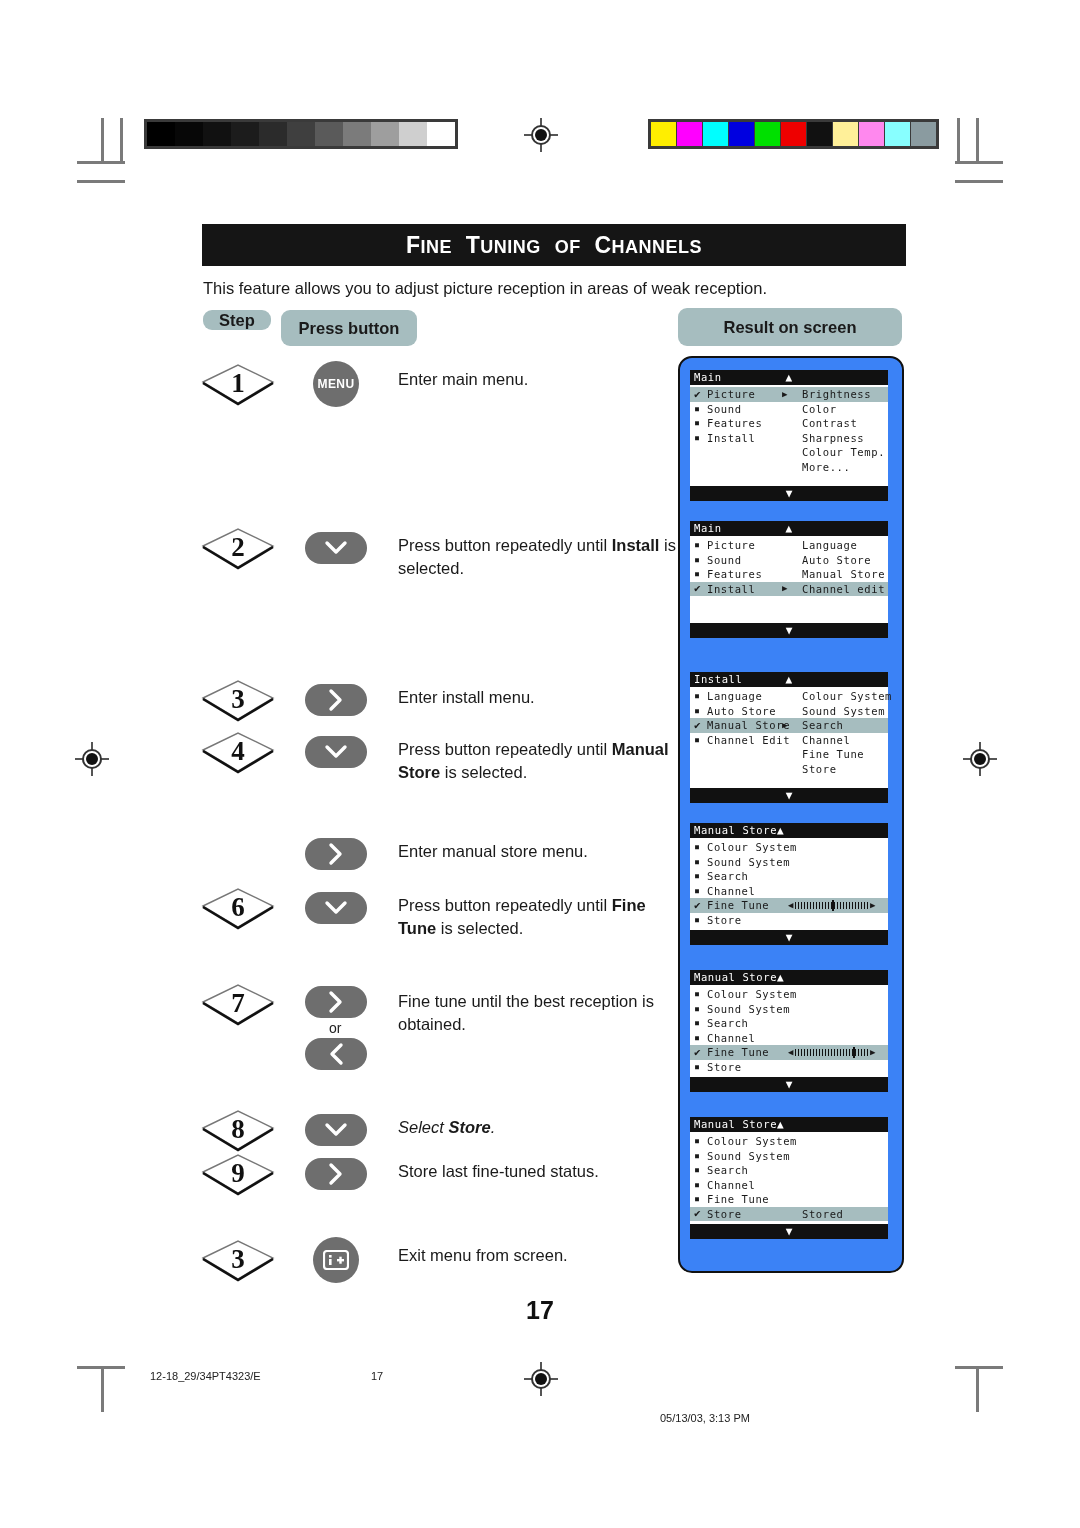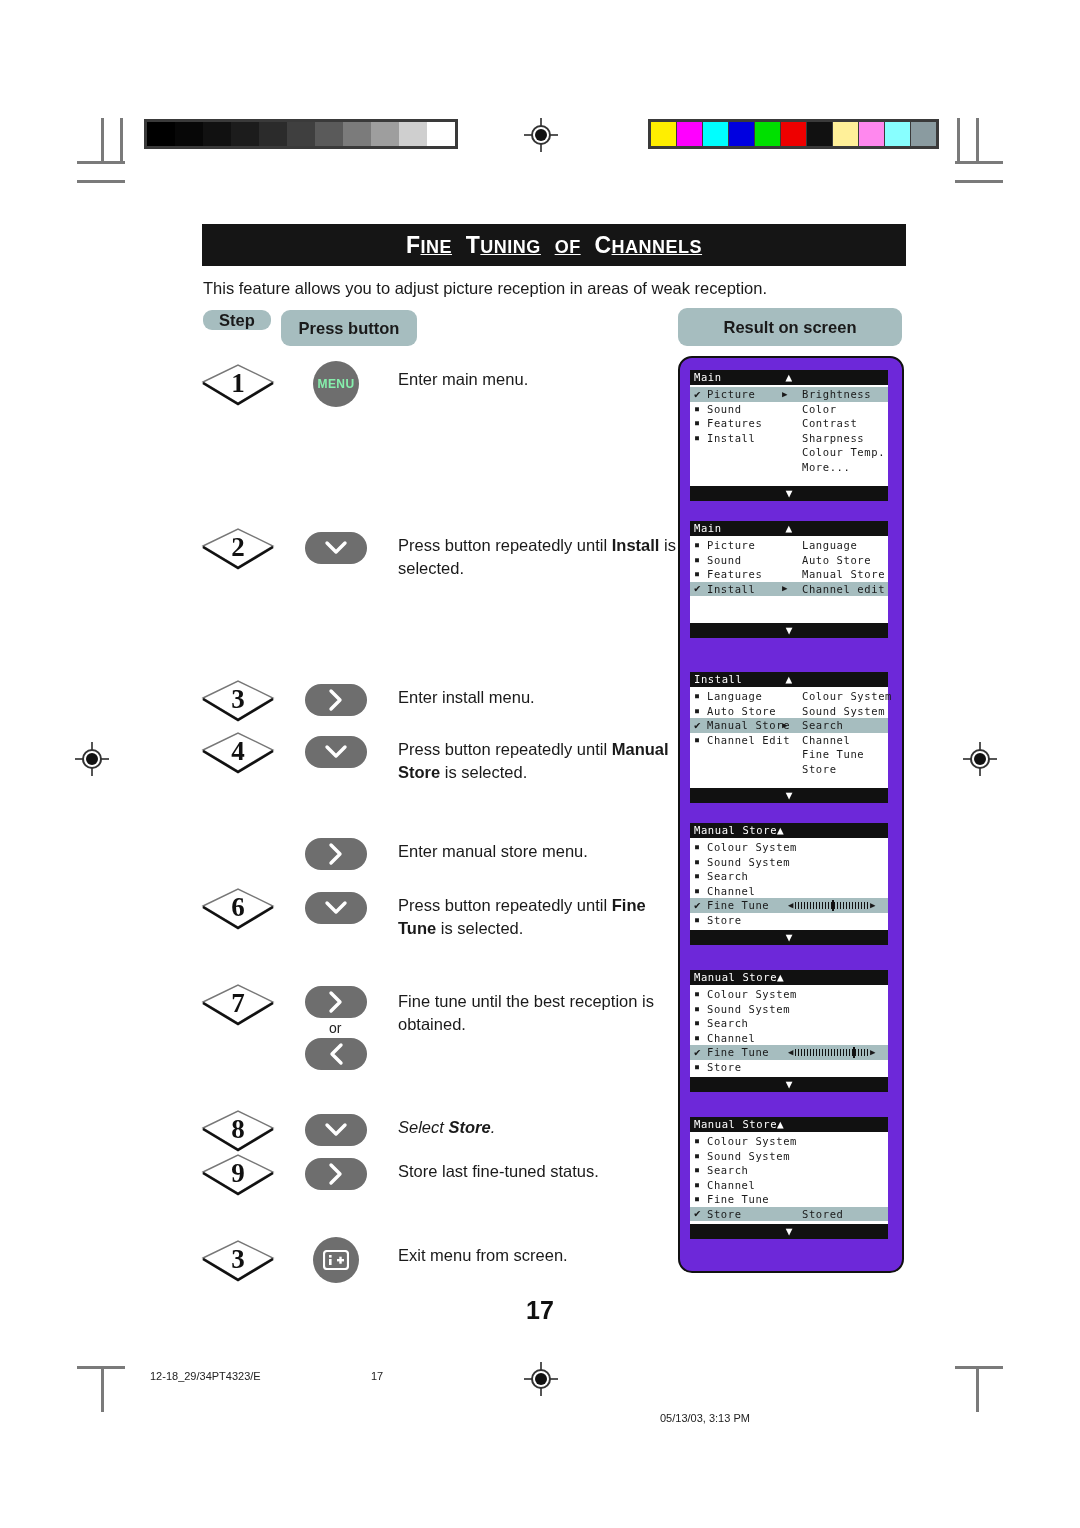--- a/index.html
+++ b/index.html
@@ -39,21 +39,21 @@
   .page { position:absolute; left:0; top:0; width:1080px; height:1528px; }
 
   .title-bar {
     position:absolute; left:202px; top:224px; width:704px; height:42px;
     background:#151515; color:#fff;
     display:flex; align-items:center; justify-content:center;
     letter-spacing:.5px;
   }
   .title-bar .t { font-size:23px; font-weight:bold; }
   .title-bar .t .cap { font-size:23px; }
-  .title-bar .t .sc  { font-size:18px;text-decoration:underline; }
+  .title-bar .t .sc  { font-size:18px; }
 
   .intro {
     position:absolute; left:203px; top:277px; width:720px;
     font-size:16.5px; line-height:1.35;
   }
 
   
   .pill {
     position:absolute; background:#a6bdbf; border-radius:9px;
     display:flex; align-items:center; justify-content:center;
@@ -73,39 +73,39 @@
   .diamond svg { display:block; }
   .diamond .num {
     position:absolute; left:0; top:0; width:78px; height:44px;
     display:flex; align-items:center; justify-content:center;
     font-family:"Liberation Serif", serif;
     font-size:27px; font-weight:bold; color:#111;
     padding-bottom:2px;
   }
 
   .btn {
-    position:absolute; background:#6e6e6e; color:#86efac;
+    position:absolute; background:#6e6e6e; color:#ffffff;
     display:flex; align-items:center; justify-content:center;
   }
   .btn-round { width:46px; height:46px; border-radius:50%; font-size:12px; font-weight:bold; letter-spacing:.4px; }
   .btn-pill  { width:62px; height:32px; border-radius:16px; }
   .btn-pill .chev { display:block; }
 
   .or-label { position:absolute; font-size:14px; color:#222; }
 
   .desc {
     position:absolute; font-size:16.5px; line-height:1.38; color:#1a1a1a;
     width:290px;
   }
   .desc b { font-weight:bold; }
 
   
   .osd-outer {
     position:absolute; left:678px; top:356px; width:226px; height:917px;
-    border:2.5px solid #111; border-radius:14px; background:#6d28d9;
+    border:2.5px solid #111; border-radius:14px; background:#3b82f6;
   }
   .osd {
     position:absolute; left:10px; width:198px;
     background:#fff; font-family:"DejaVu Sans Mono","Liberation Mono",monospace;
     font-size:10.5px; line-height:1;
   }
   .osd-bar {
     height:15px; background:#111; color:#fff;
     display:flex; align-items:center; position:relative;
     padding-left:4px; letter-spacing:.6px;

